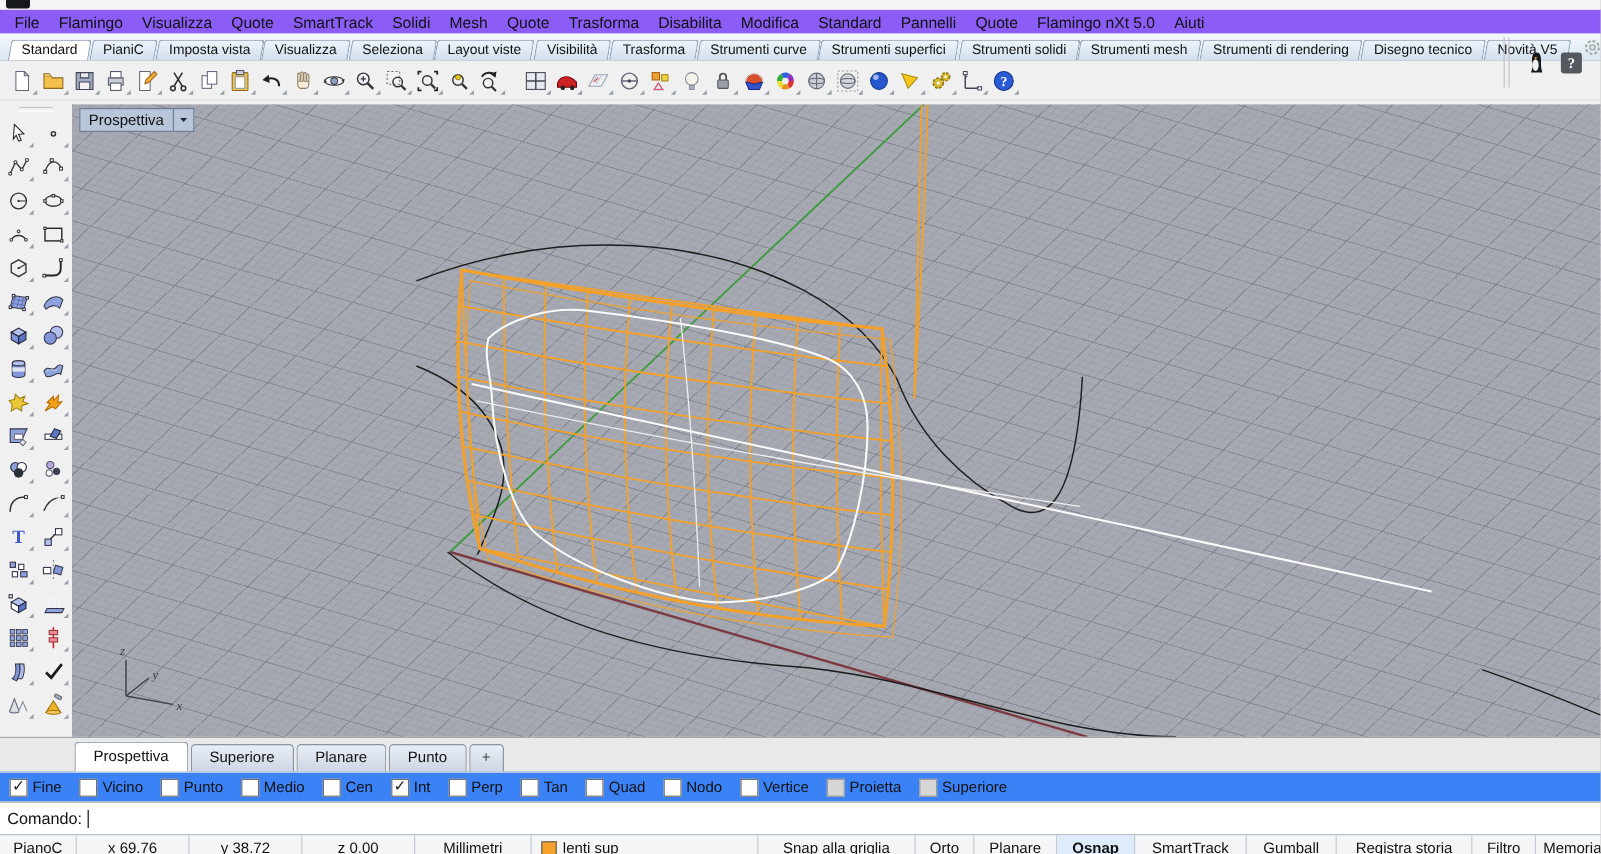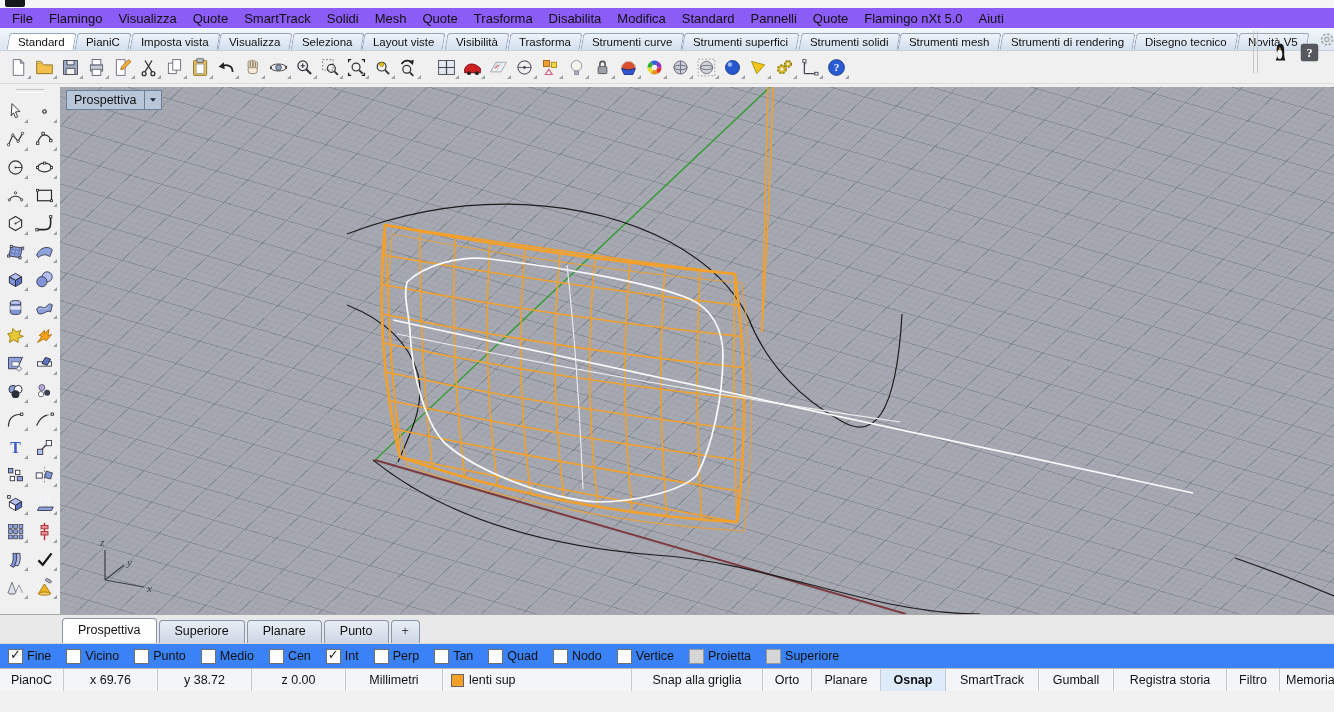--- a/index.html
+++ b/index.html
@@ -912,20 +912,24 @@
       <label class="snap disabled">
         <span class="cb"></span>
         <span>Proietta</span>
       </label>
       <label class="snap disabled">
         <span class="cb"></span>
         <span>Superiore</span>
       </label>
     </div>
 
+  <div class="cmd">
+    <span>Comando:</span>
+    <span class="caret"></span>
+  </div>
 
   <div class="status">
 
   <div class="pane">
         <span>PianoC</span>
       </div>
       <div class="pane">
         <span>x 69.76</span>
       </div>
       <div class="pane">

